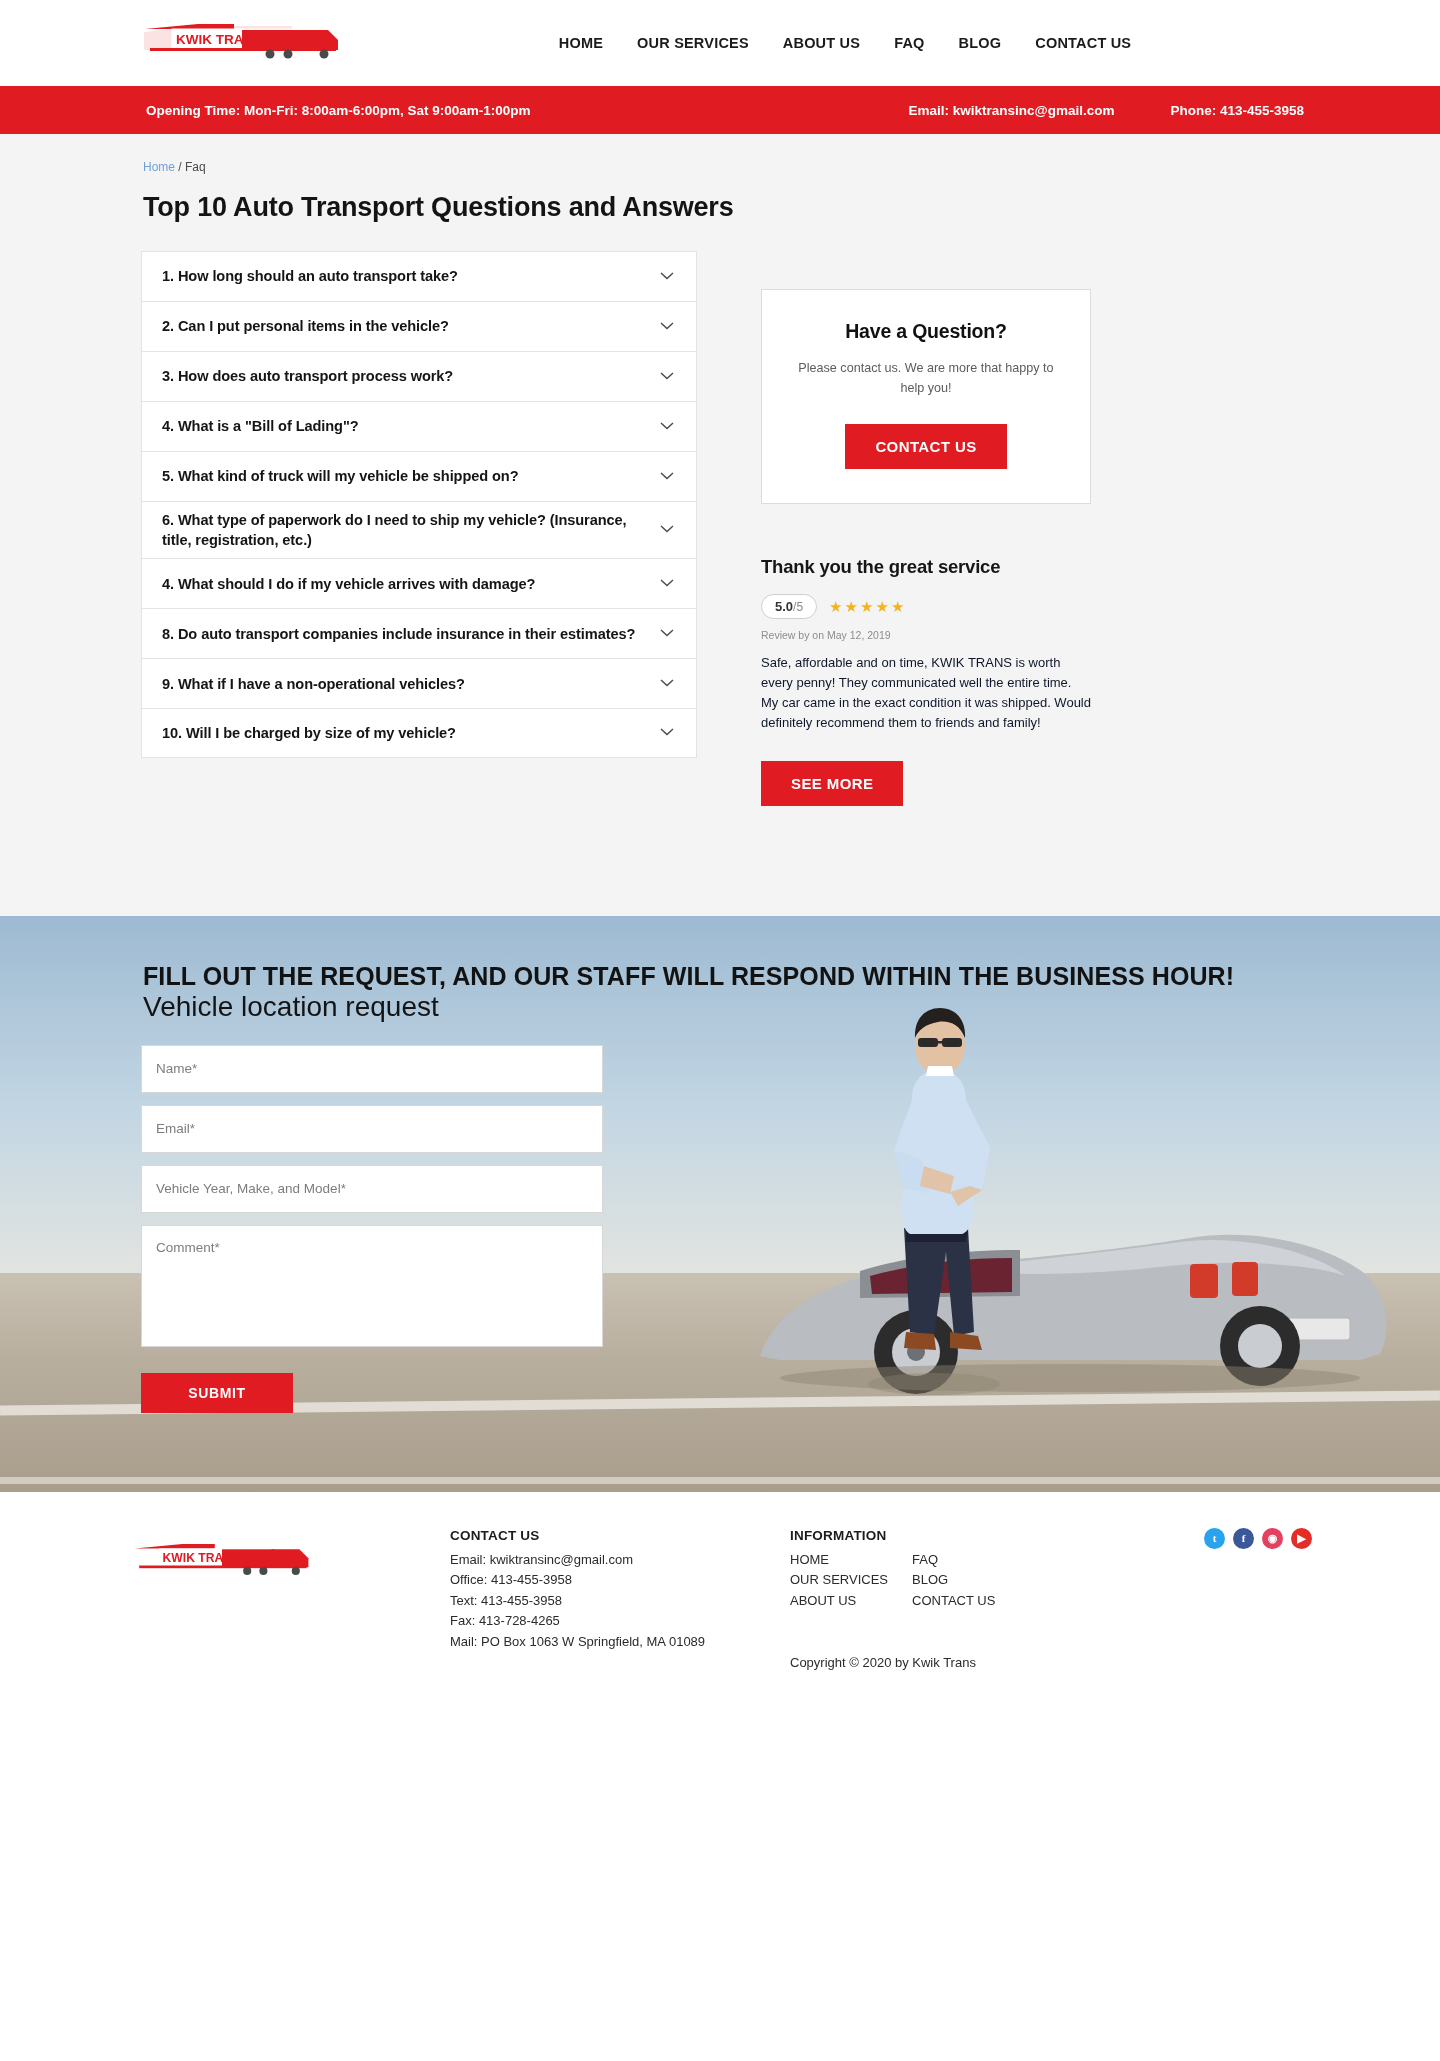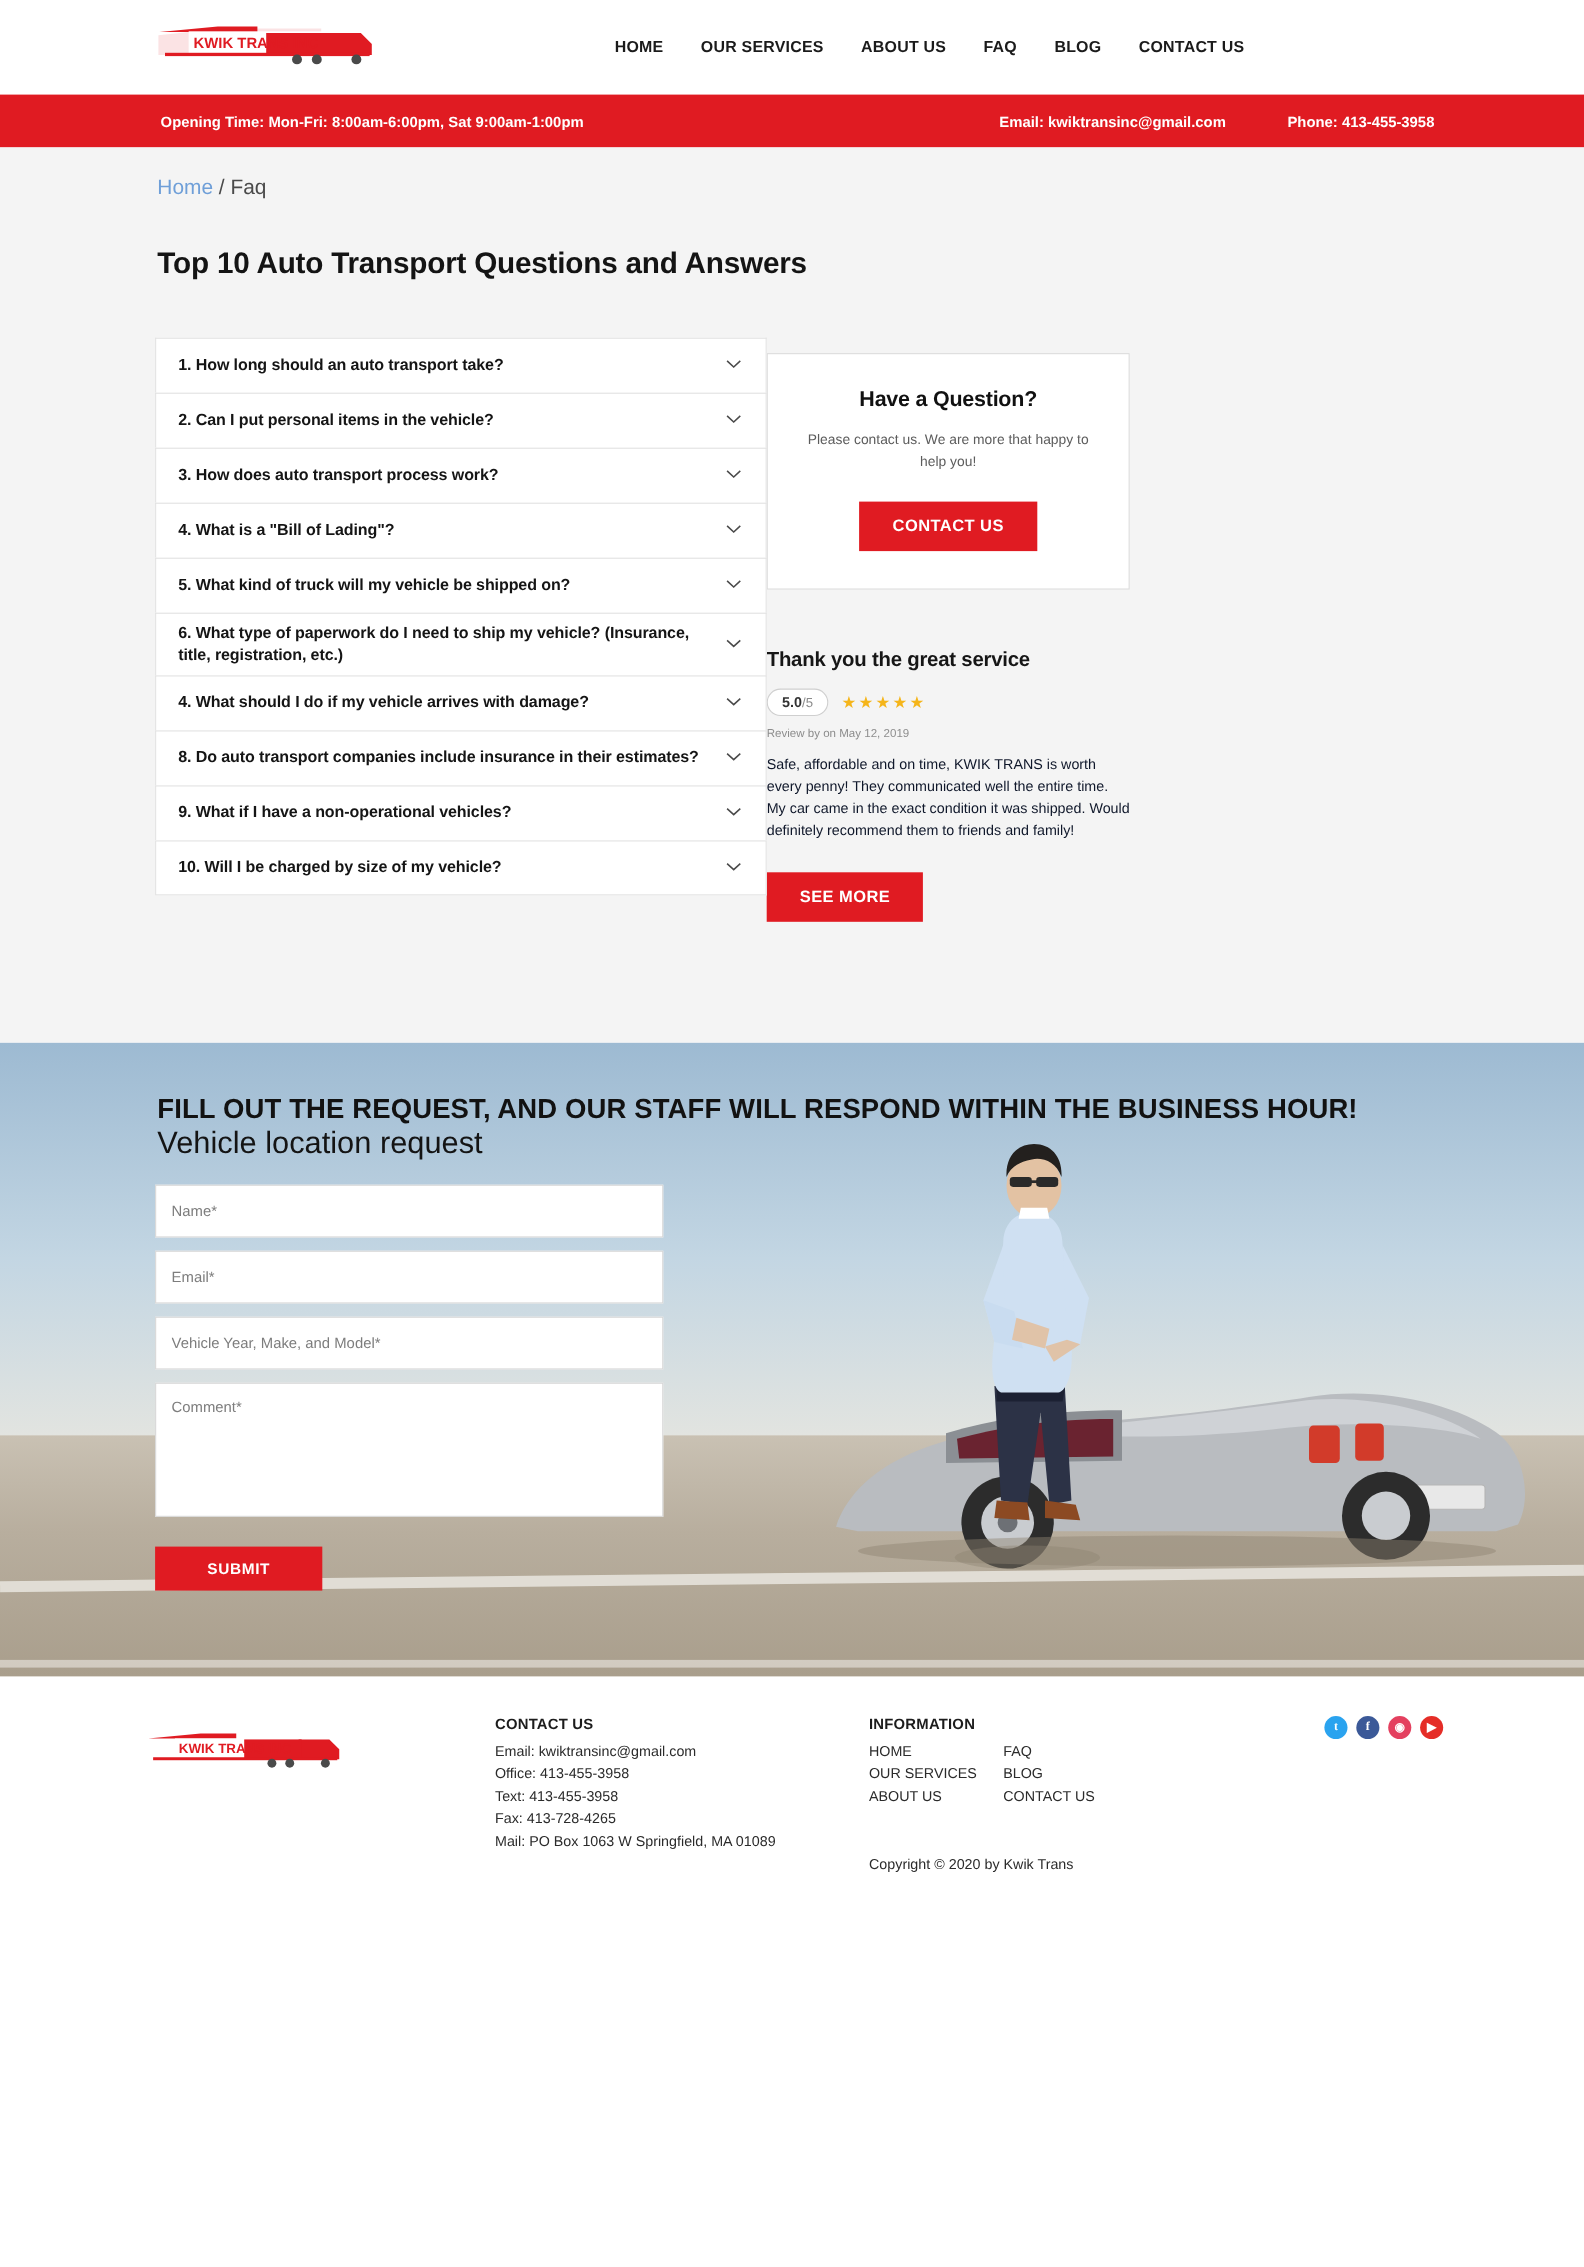--- a/index.html
+++ b/index.html
@@ -69,36 +69,36 @@
     background: #f4f4f4;
     padding: 26px 0 110px 0;
     min-height: 740px;
   }
   .container {
     width: 1158px;
     margin: 0 auto;
     position: relative;
   }
   .breadcrumb {
-    font-size: 19px;
+    font-size: 12px;
     color: #4a4a4a;
-    margin-bottom: 42px;
+    margin-bottom: 18px;
     padding-left: 2px;
   }
   .breadcrumb a { color: #6f9fd8; text-decoration: none; }
   .breadcrumb .sep { color: #4a4a4a; }
   h1.page-title {
     font-size: 27px;
     font-weight: bold;
     letter-spacing: -0.2px;
     color: #141414;
     margin-bottom: 28px;
     padding-left: 2px;
   }
-  .cols { display: flex; align-items: center; }
+  .cols { display: flex; gap: 64px; align-items: flex-start; }
   .faq-col { width: 556px; }
 
   .faq-item {
     background: #fff;
     border: 1px solid #e3e3e3;
     border-bottom: none;
     min-height: 50px;
     display: flex;
     align-items: center;
     padding: 8px 18px 8px 20px;

